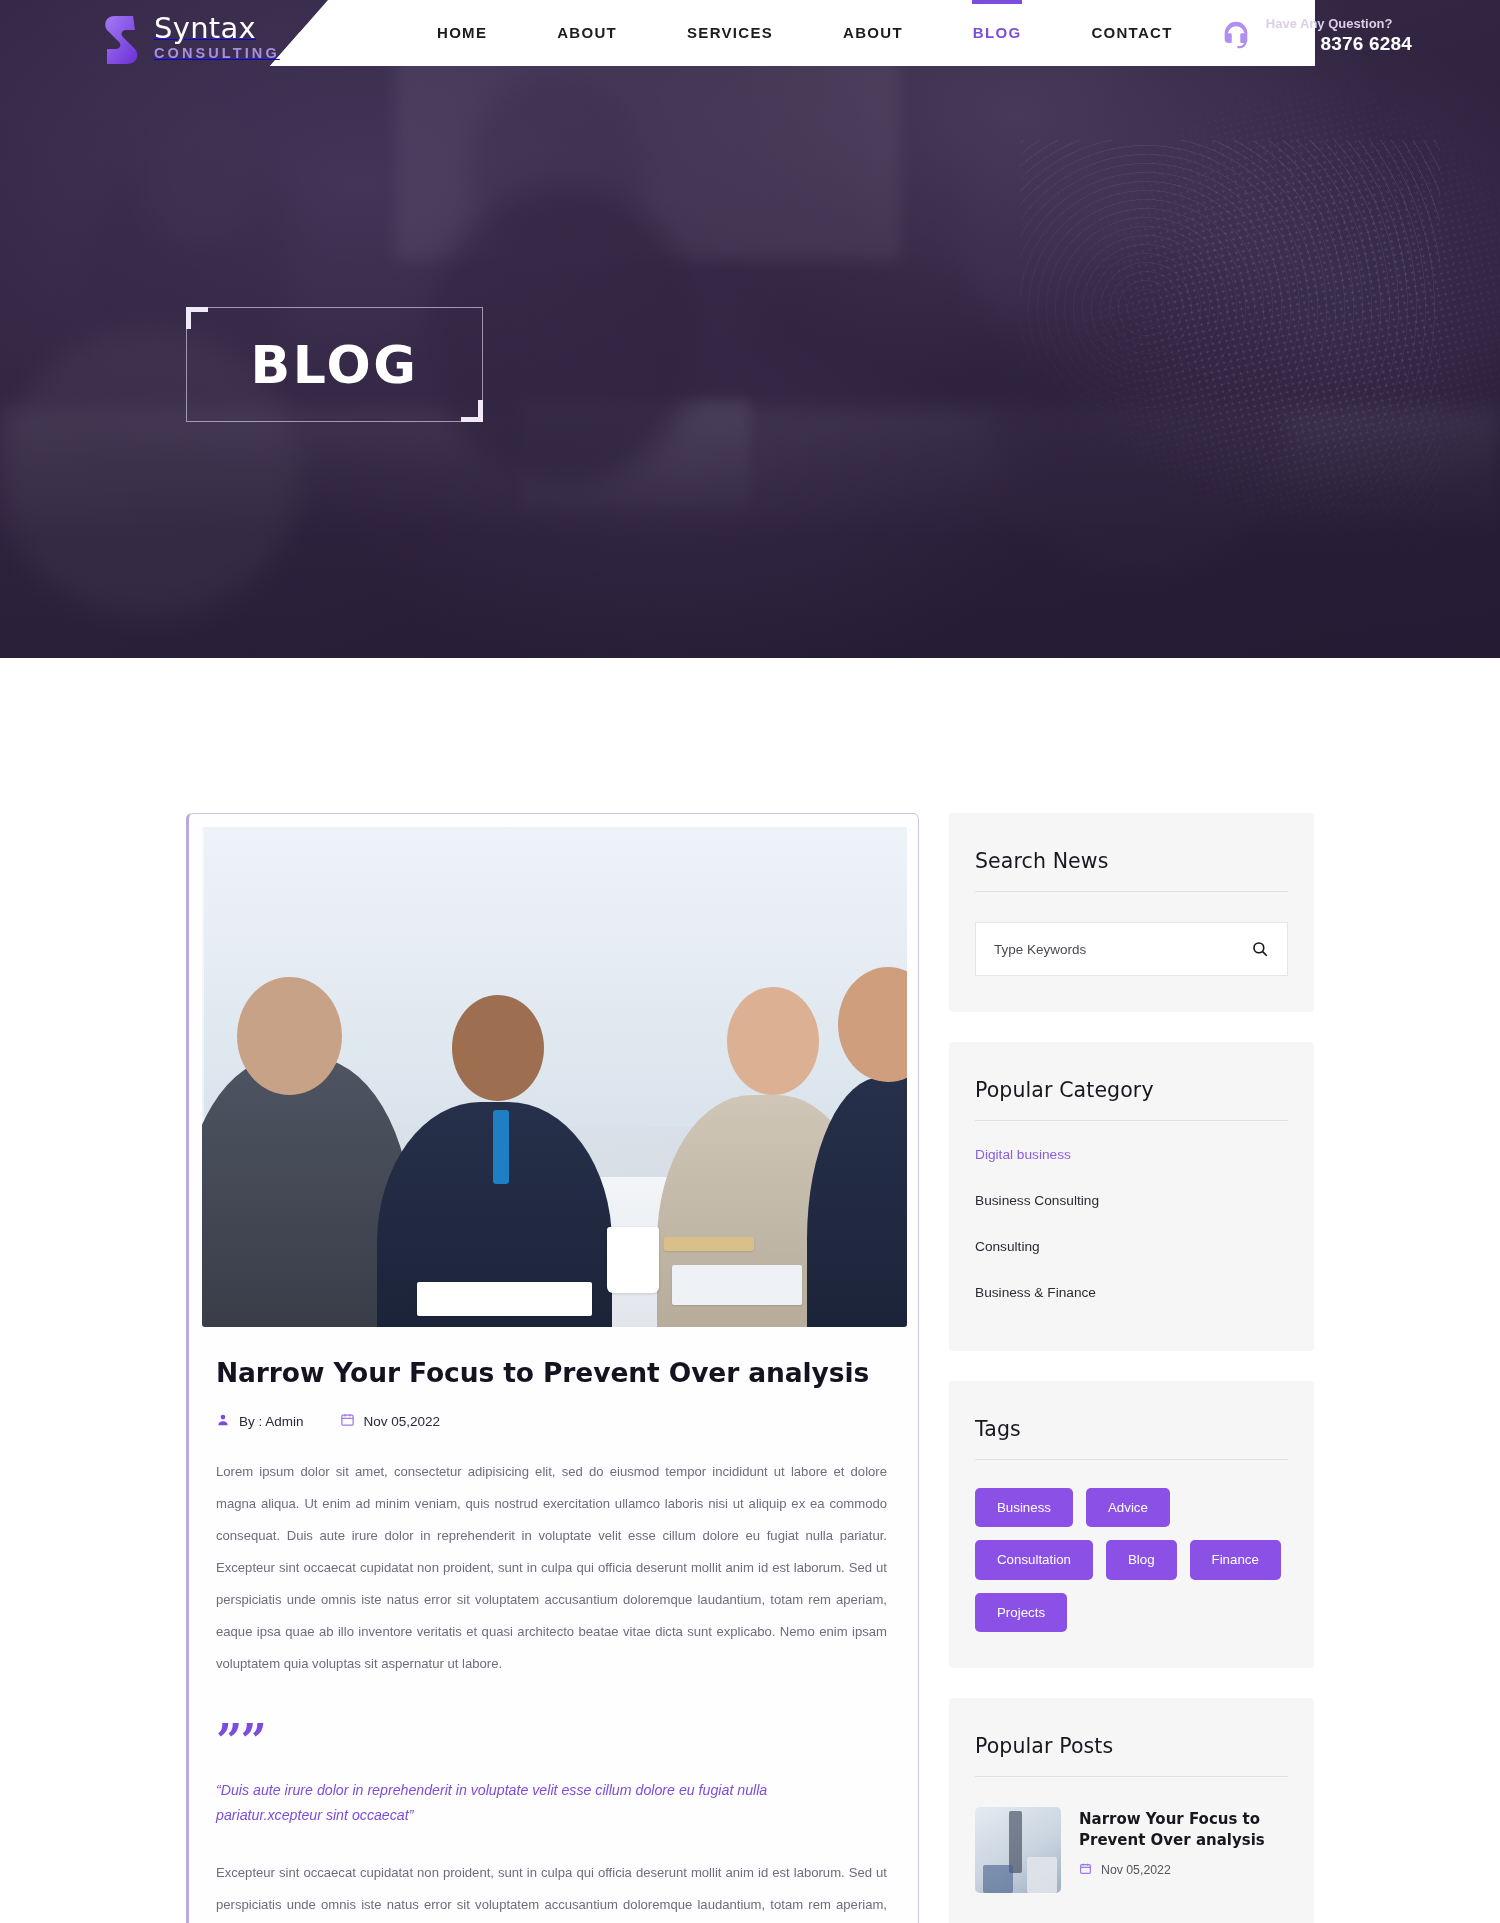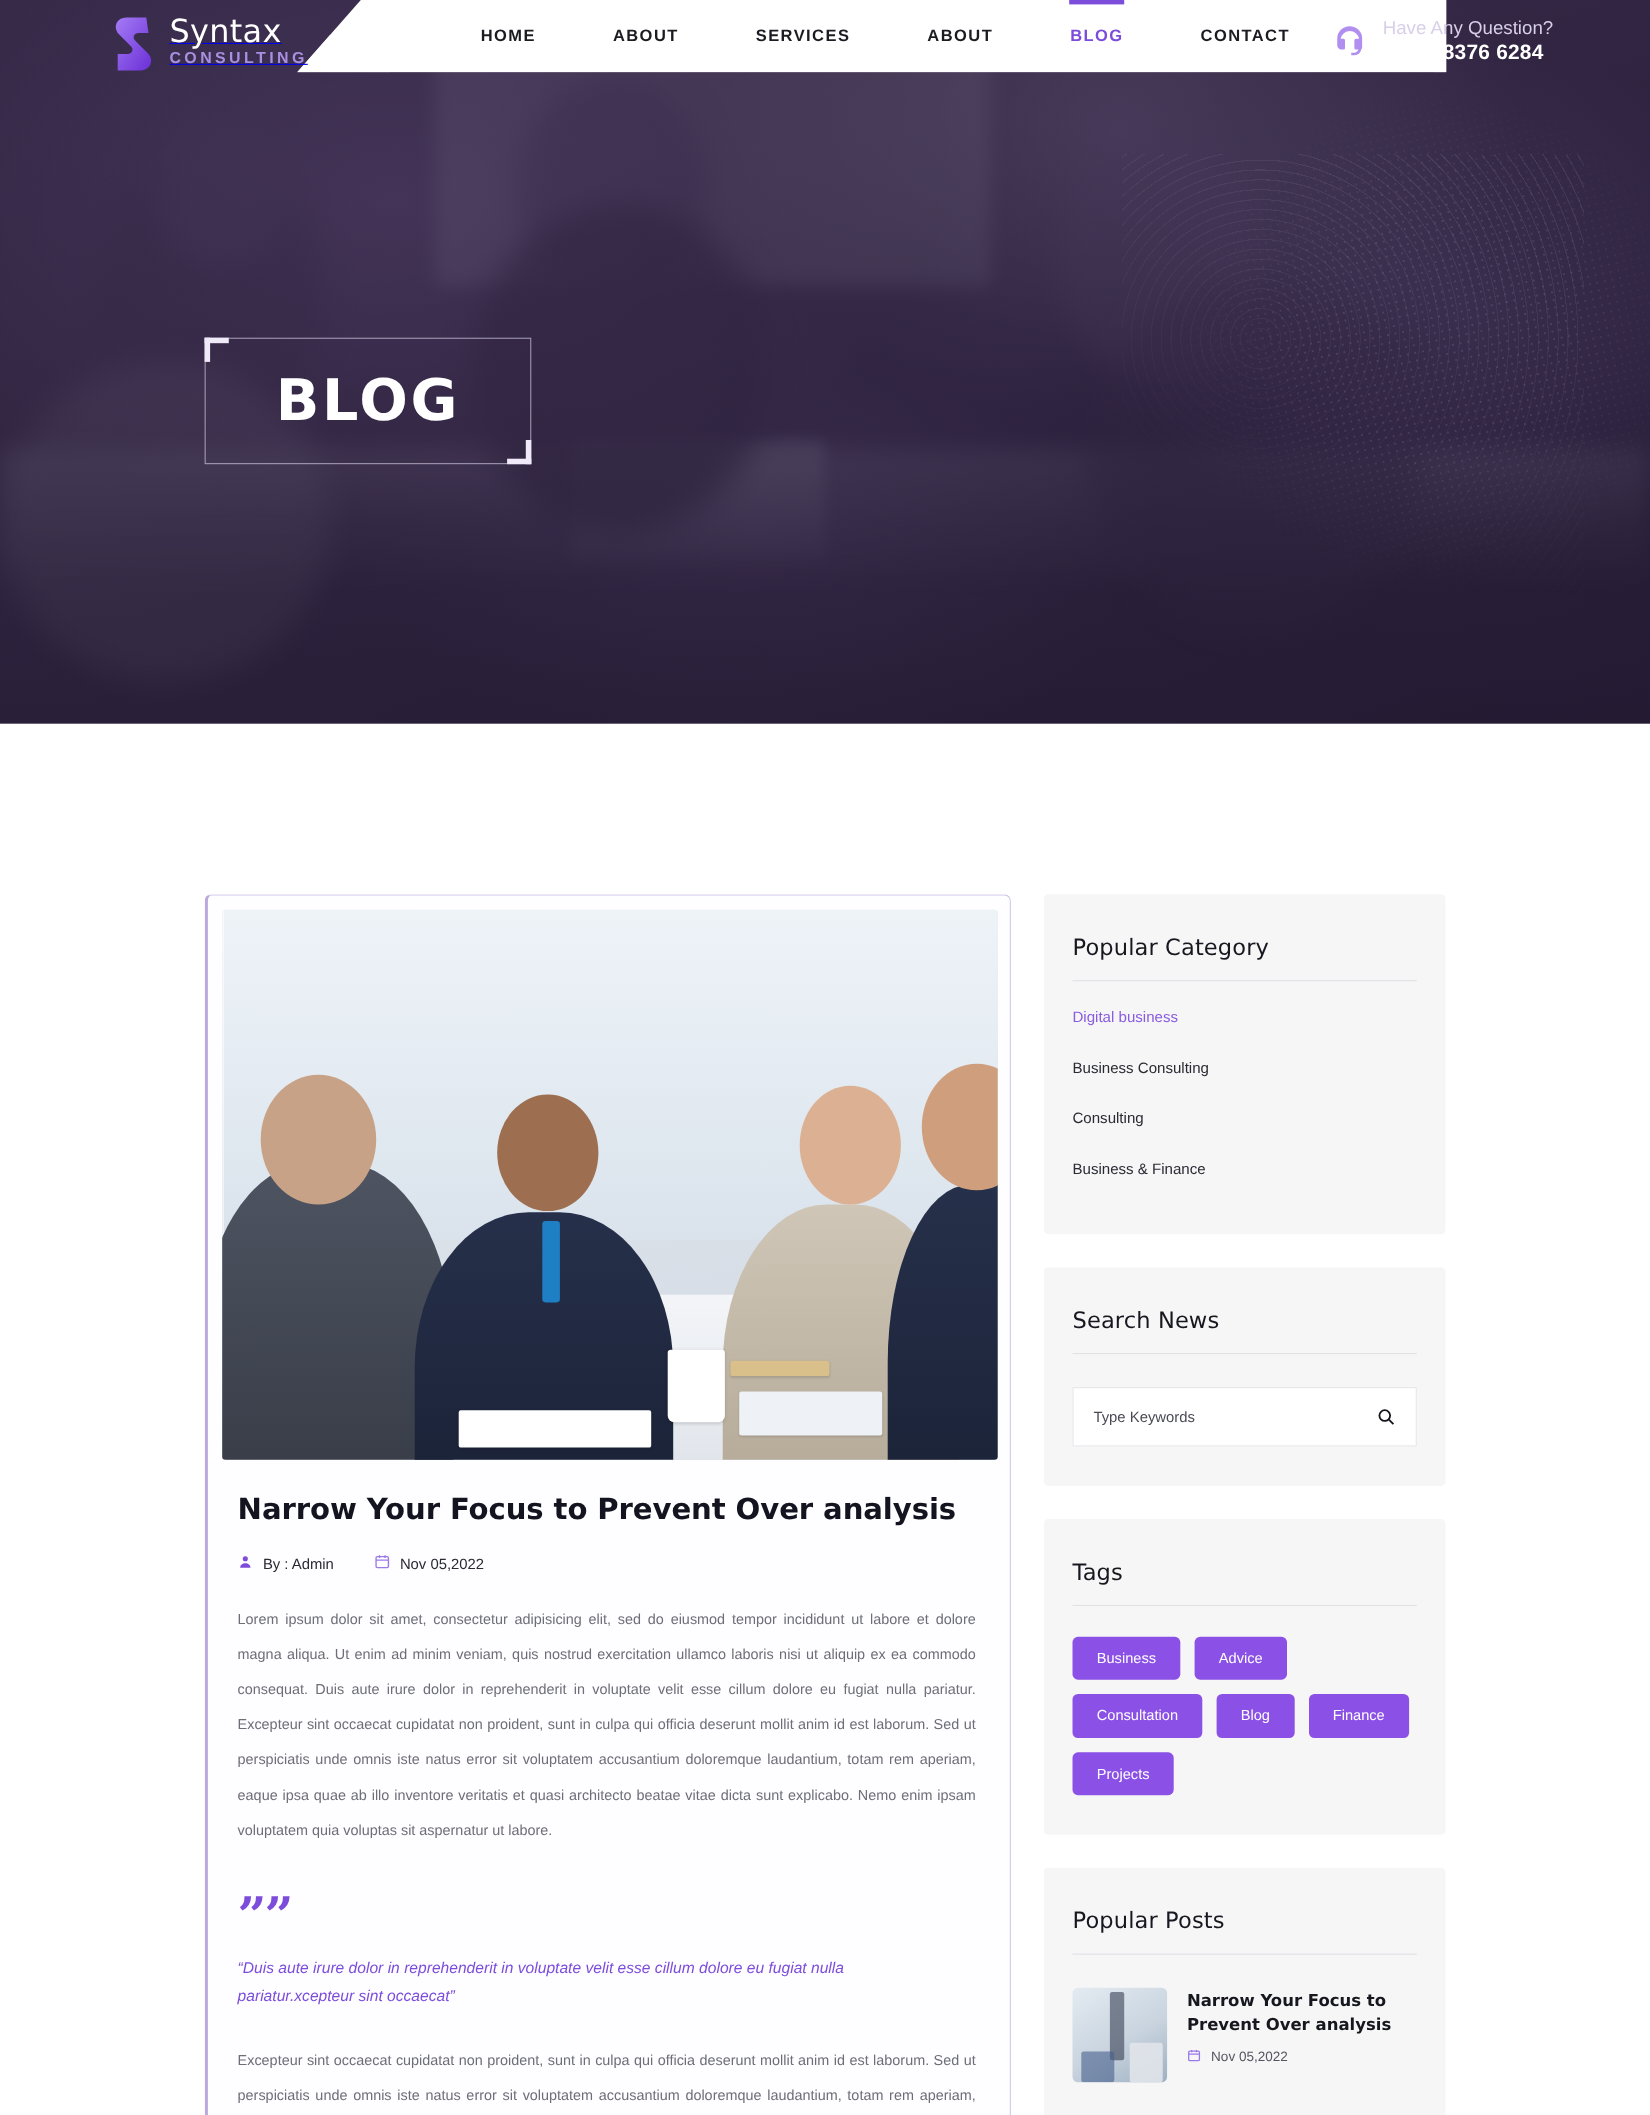--- a/index.html
+++ b/index.html
@@ -101,21 +101,21 @@
   .nav a.active { color:#7c4ddb; }
   .nav a.active::before {
     content:""; position:absolute; left:26px; right:26px; top:-20px; height:4px; background:#7c4ddb;
   }
 
   .contact-block {
     position:absolute; right:88px; top:16px; display:flex; align-items:center; gap:13px; z-index:32;
   }
   .headset-icon { width:34px; height:34px; color:#b18ff0; }
   .contact-lines { line-height:1.22; }
-  .contact-q { font-size:17px; color:#d9cfe8; }
+  .contact-q { font-size:13px; color:#d9cfe8;font-weight:bold; }
   .contact-num { font-size:19px; color:#ffffff; font-weight:700; letter-spacing:.2px; }
 
   
   .blog-box {
     position:absolute; left:186px; top:307px; width:297px; height:115px; z-index:10;
     border:1px solid rgba(225,218,240,.62);
     display:flex; align-items:center; justify-content:center;
   }
   .blog-box .corner { position:absolute; width:22px; height:22px; border-color:#efe9f8; }
   .blog-box .c-tl { left:-1px; top:-1px; border-left:5px solid #efe9f8; border-top:5px solid #efe9f8; }
@@ -354,44 +354,44 @@
           <div class="quote-text">“Duis aute irure dolor in reprehenderit in voluptate velit esse cillum dolore eu fugiat nulla pariatur.xcepteur sint occaecat”</div>
         </div>
 
         <p class="body-p" style="margin-top:30px">Excepteur sint occaecat cupidatat non proident, sunt in culpa qui officia deserunt mollit anim id est laborum. Sed ut perspiciatis unde omnis iste natus error sit voluptatem accusantium doloremque laudantium, totam rem aperiam, eaque ipsa quae ab illo inventore veritatis et quasi architecto beatae vitae dicta sunt explicabo. Nemo enim ipsam voluptatem quia voluptas.</p>
 
       </article>
 
       <aside class="sidebar">
 
         <section class="widget">
-          <div class="widget-title">Popular Category</div>
-          <div class="widget-rule"></div>
-          <ul class="cat-list">
-            <li><a href="#" class="active">Digital business</a></li>
-            <li><a href="#">Business Consulting</a></li>
-            <li><a href="#">Consulting</a></li>
-            <li><a href="#">Business &amp; Finance</a></li>
-          </ul>
-        </section>
-
-        <section class="widget">
           <div class="widget-title">Search News</div>
           <div class="widget-rule"></div>
           <div class="search-wrap">
             <input type="text" placeholder="Type Keywords" style="">
             <button class="search-btn">
               <span>
                 <svg width="18" height="18" viewBox="0 0 24 24" fill="none" stroke="#15151c" stroke-width="2.2">
                   <circle cx="10.5" cy="10.5" r="6.5"></circle>
                     <path d="M15.5 15.5L21 21"></path>
                 </svg>
               </span>
             </button>
           </div>
+        </section>
+
+        <section class="widget">
+          <div class="widget-title">Popular Category</div>
+          <div class="widget-rule"></div>
+          <ul class="cat-list">
+            <li><a href="#" class="active">Digital business</a></li>
+            <li><a href="#">Business Consulting</a></li>
+            <li><a href="#">Consulting</a></li>
+            <li><a href="#">Business &amp; Finance</a></li>
+          </ul>
         </section>
 
         <section class="widget">
           <div class="widget-title">Tags</div>
           <div class="widget-rule"></div>
           <div class="tag-list">
             <a href="#" class="tag">Business</a>
             <a href="#" class="tag">Advice</a>
             <a href="#" class="tag">Consultation</a>
             <a href="#" class="tag">Blog</a>

